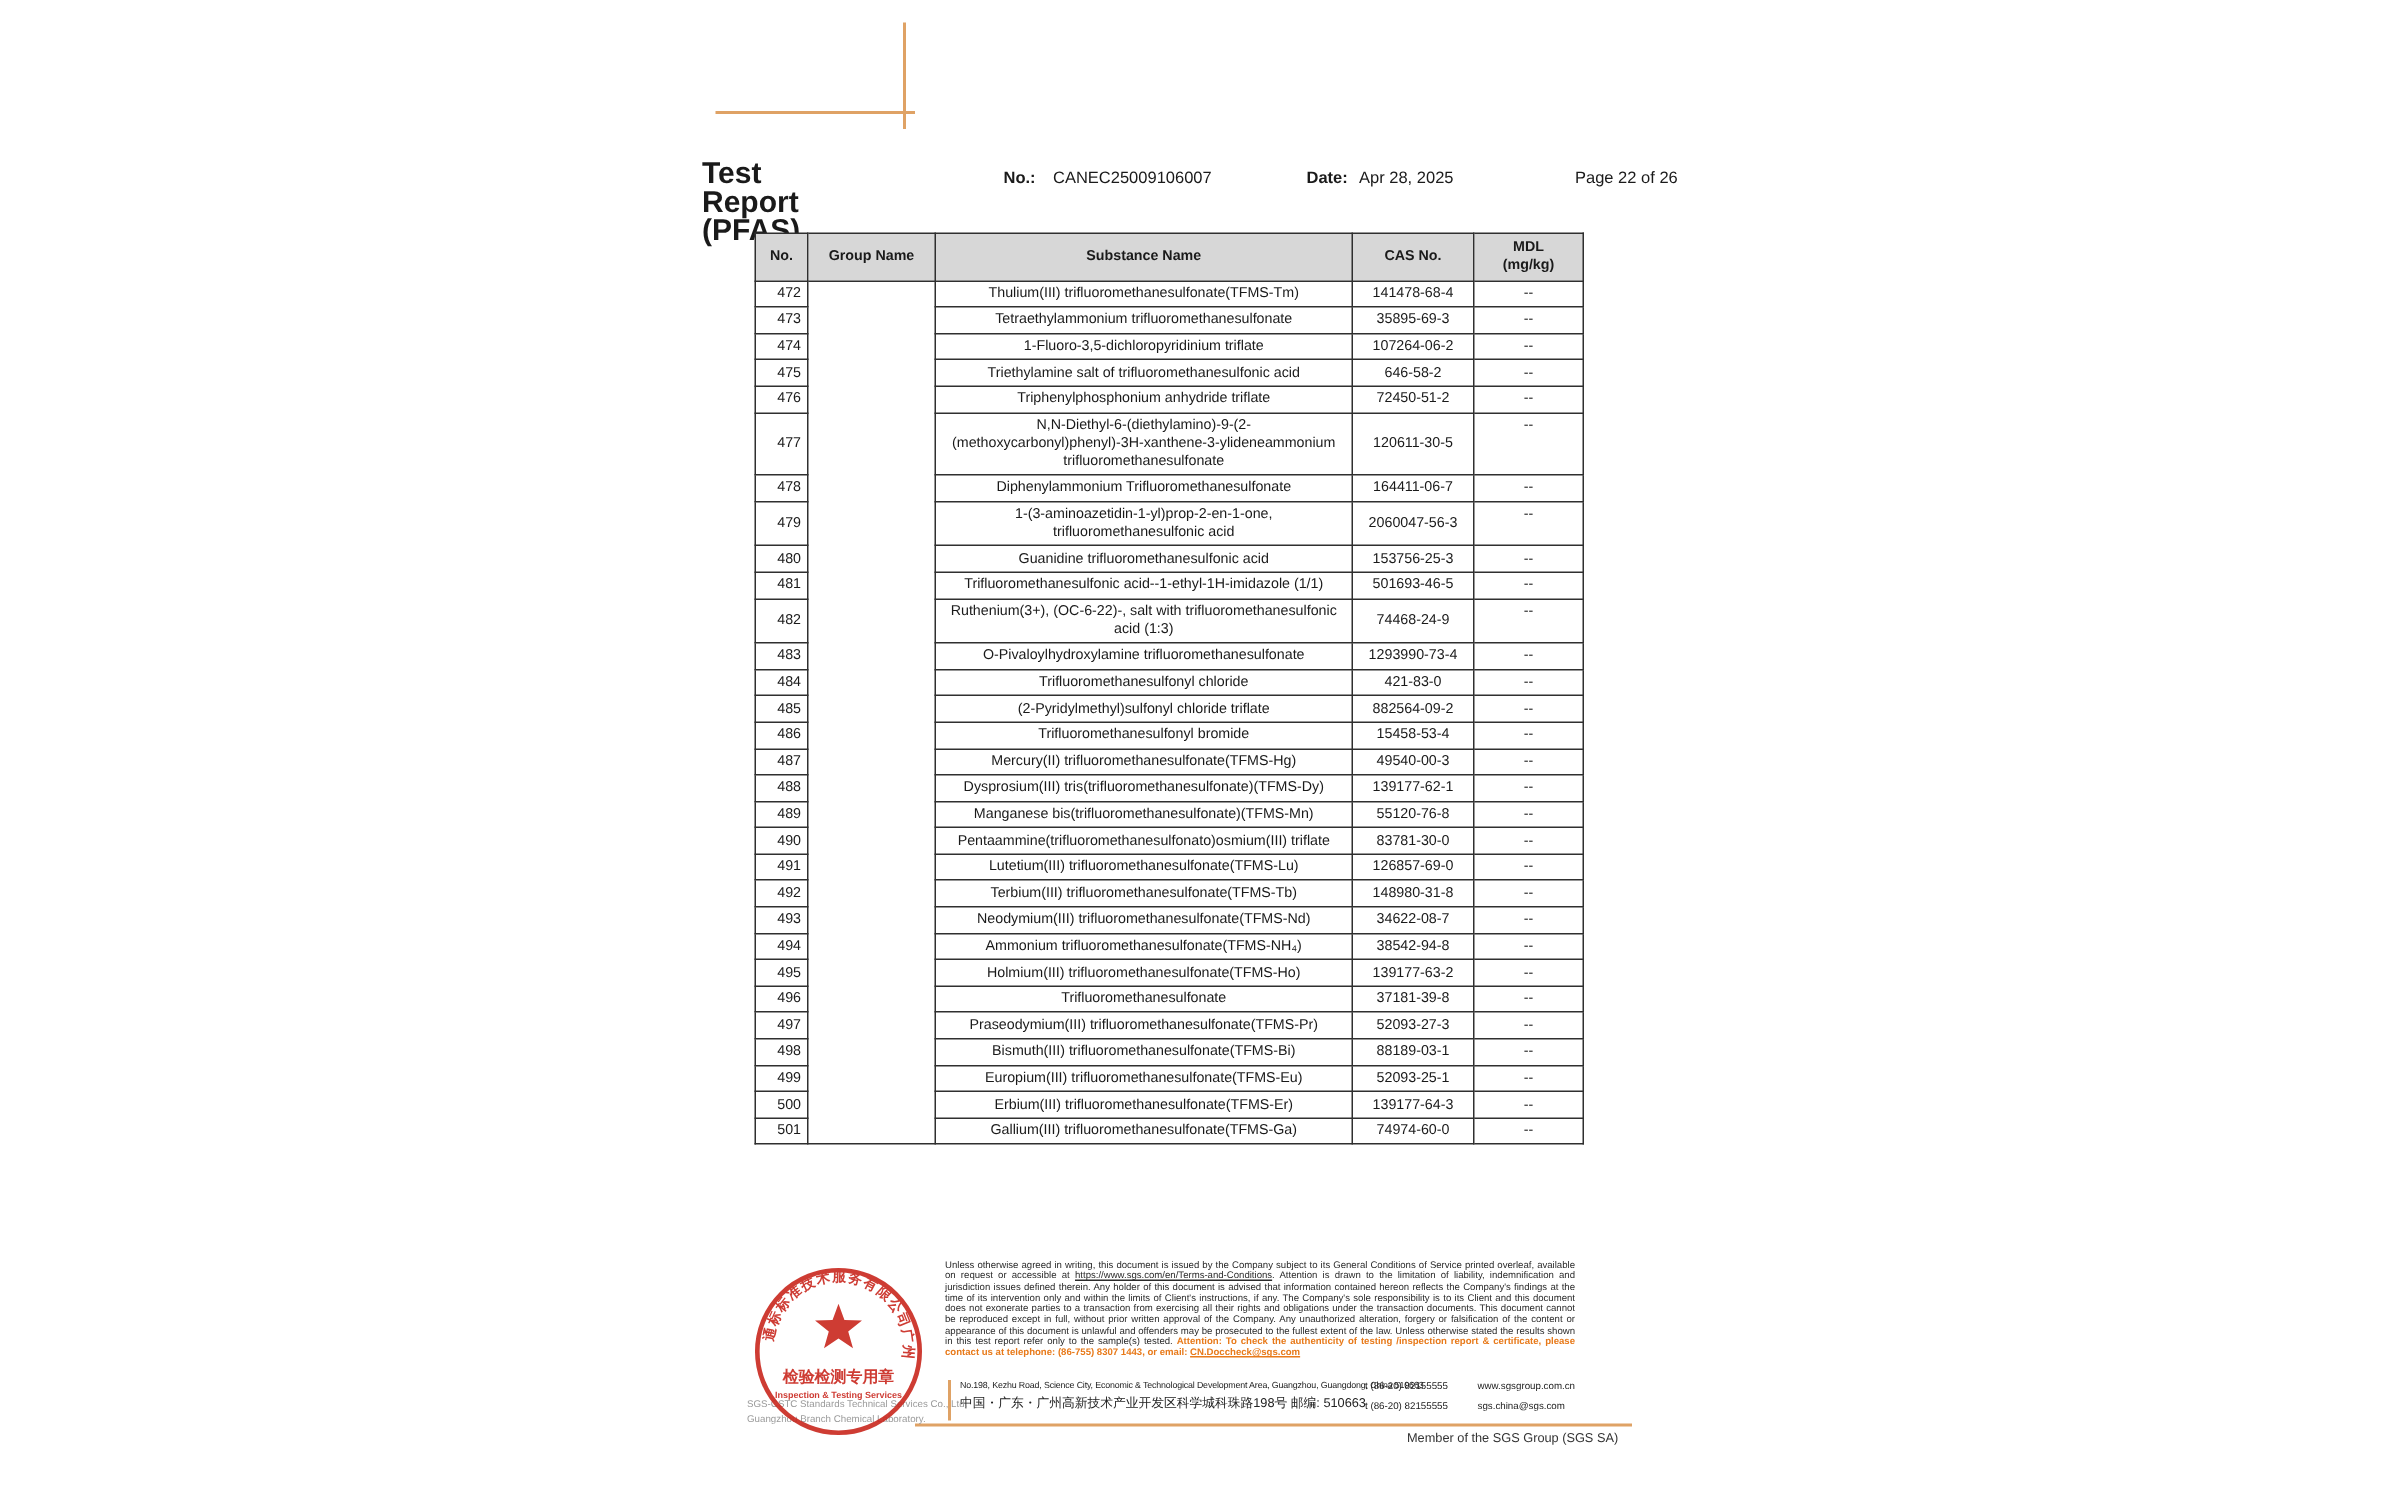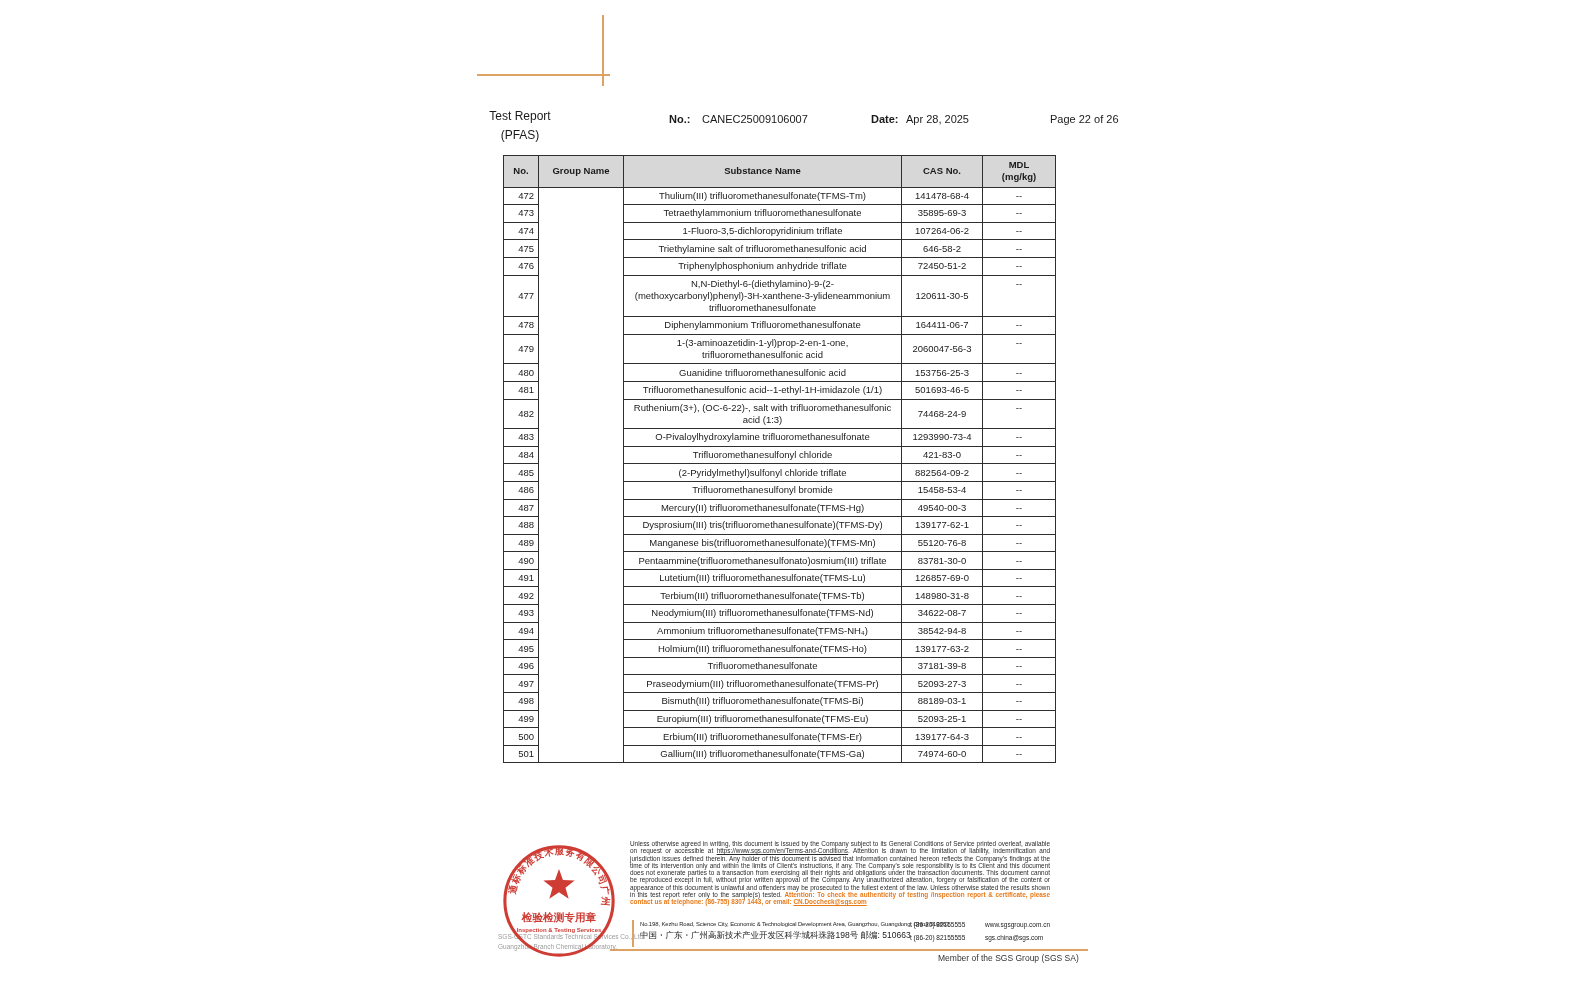--- a/index.html
+++ b/index.html
@@ -4,22 +4,22 @@
 <style>
   html,body{margin:0;padding:0;background:#ffffff;}
   #page{position:relative;width:1587px;height:1000px;background:#fff;overflow:hidden;
         font-family:"Liberation Sans",sans-serif;color:#1a1a1a;}
 
   
   .logo{position:absolute;left:476px;top:8px;font-size:58px;font-weight:bold;
         letter-spacing:-4px;color:#8c8c8c;line-height:66px;}
   .logo-underline{position:absolute;left:477px;top:74px;width:133px;height:2px;background:#dfa265;}
   .logo-vline{position:absolute;left:602px;top:15px;width:2px;height:71px;background:#dfa265;}
-  .title{position:absolute;left:468px;top:107px;width:104px;text-align:center;
-         font-size:12px;font-weight:normal;line-height:19px;}
+  .title{position:absolute;left:468px;top:107px;width:104px;text-align:left;
+         font-size:20px;font-weight:bold;line-height:19px;}
   .hf{position:absolute;top:113px;font-size:11px;white-space:nowrap;padding-left:34px;}
   .hf.b{font-weight:bold;}
 
   
   table.subst{position:absolute;left:503px;top:155px;border-collapse:collapse;
               table-layout:fixed;width:548px;font-size:9.5px;line-height:12px;}
   table.subst th,table.subst td{border:1px solid #2f2f2f;padding:2.3px 4px;
               overflow:hidden;word-wrap:break-word;}
   table.subst th{background:#d7d7d7;font-weight:bold;text-align:center;
               height:26px;vertical-align:middle;}

